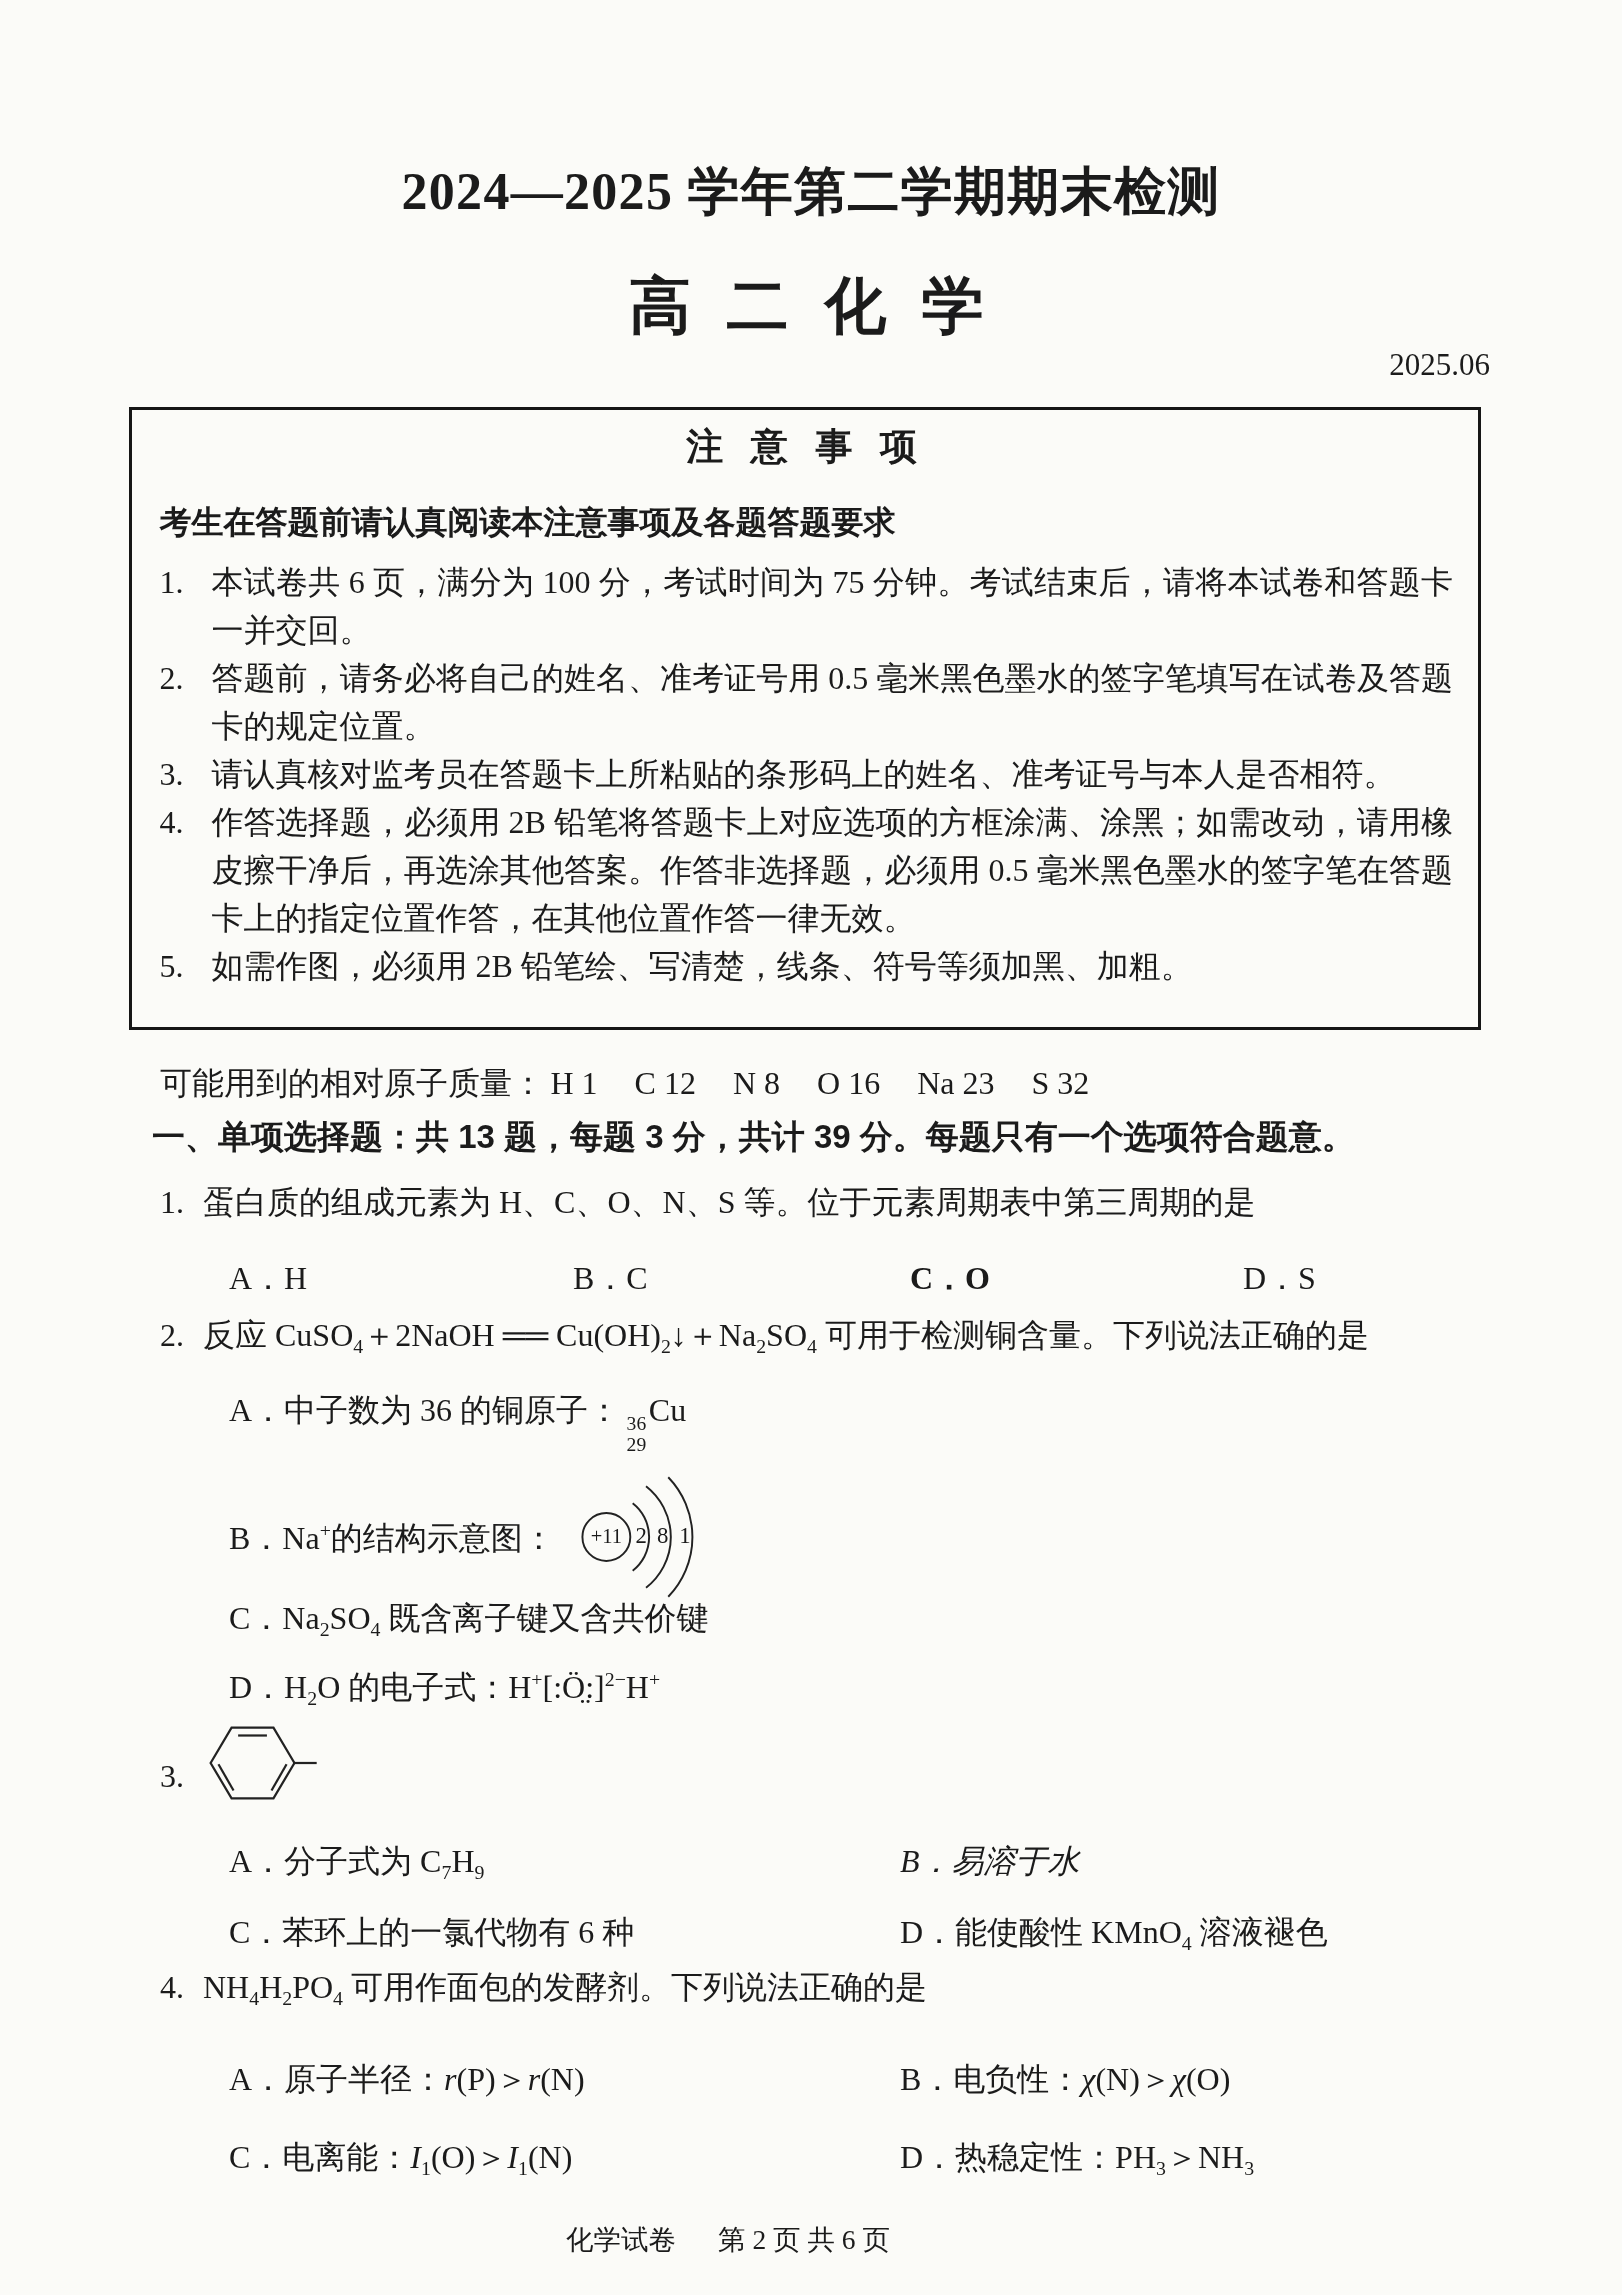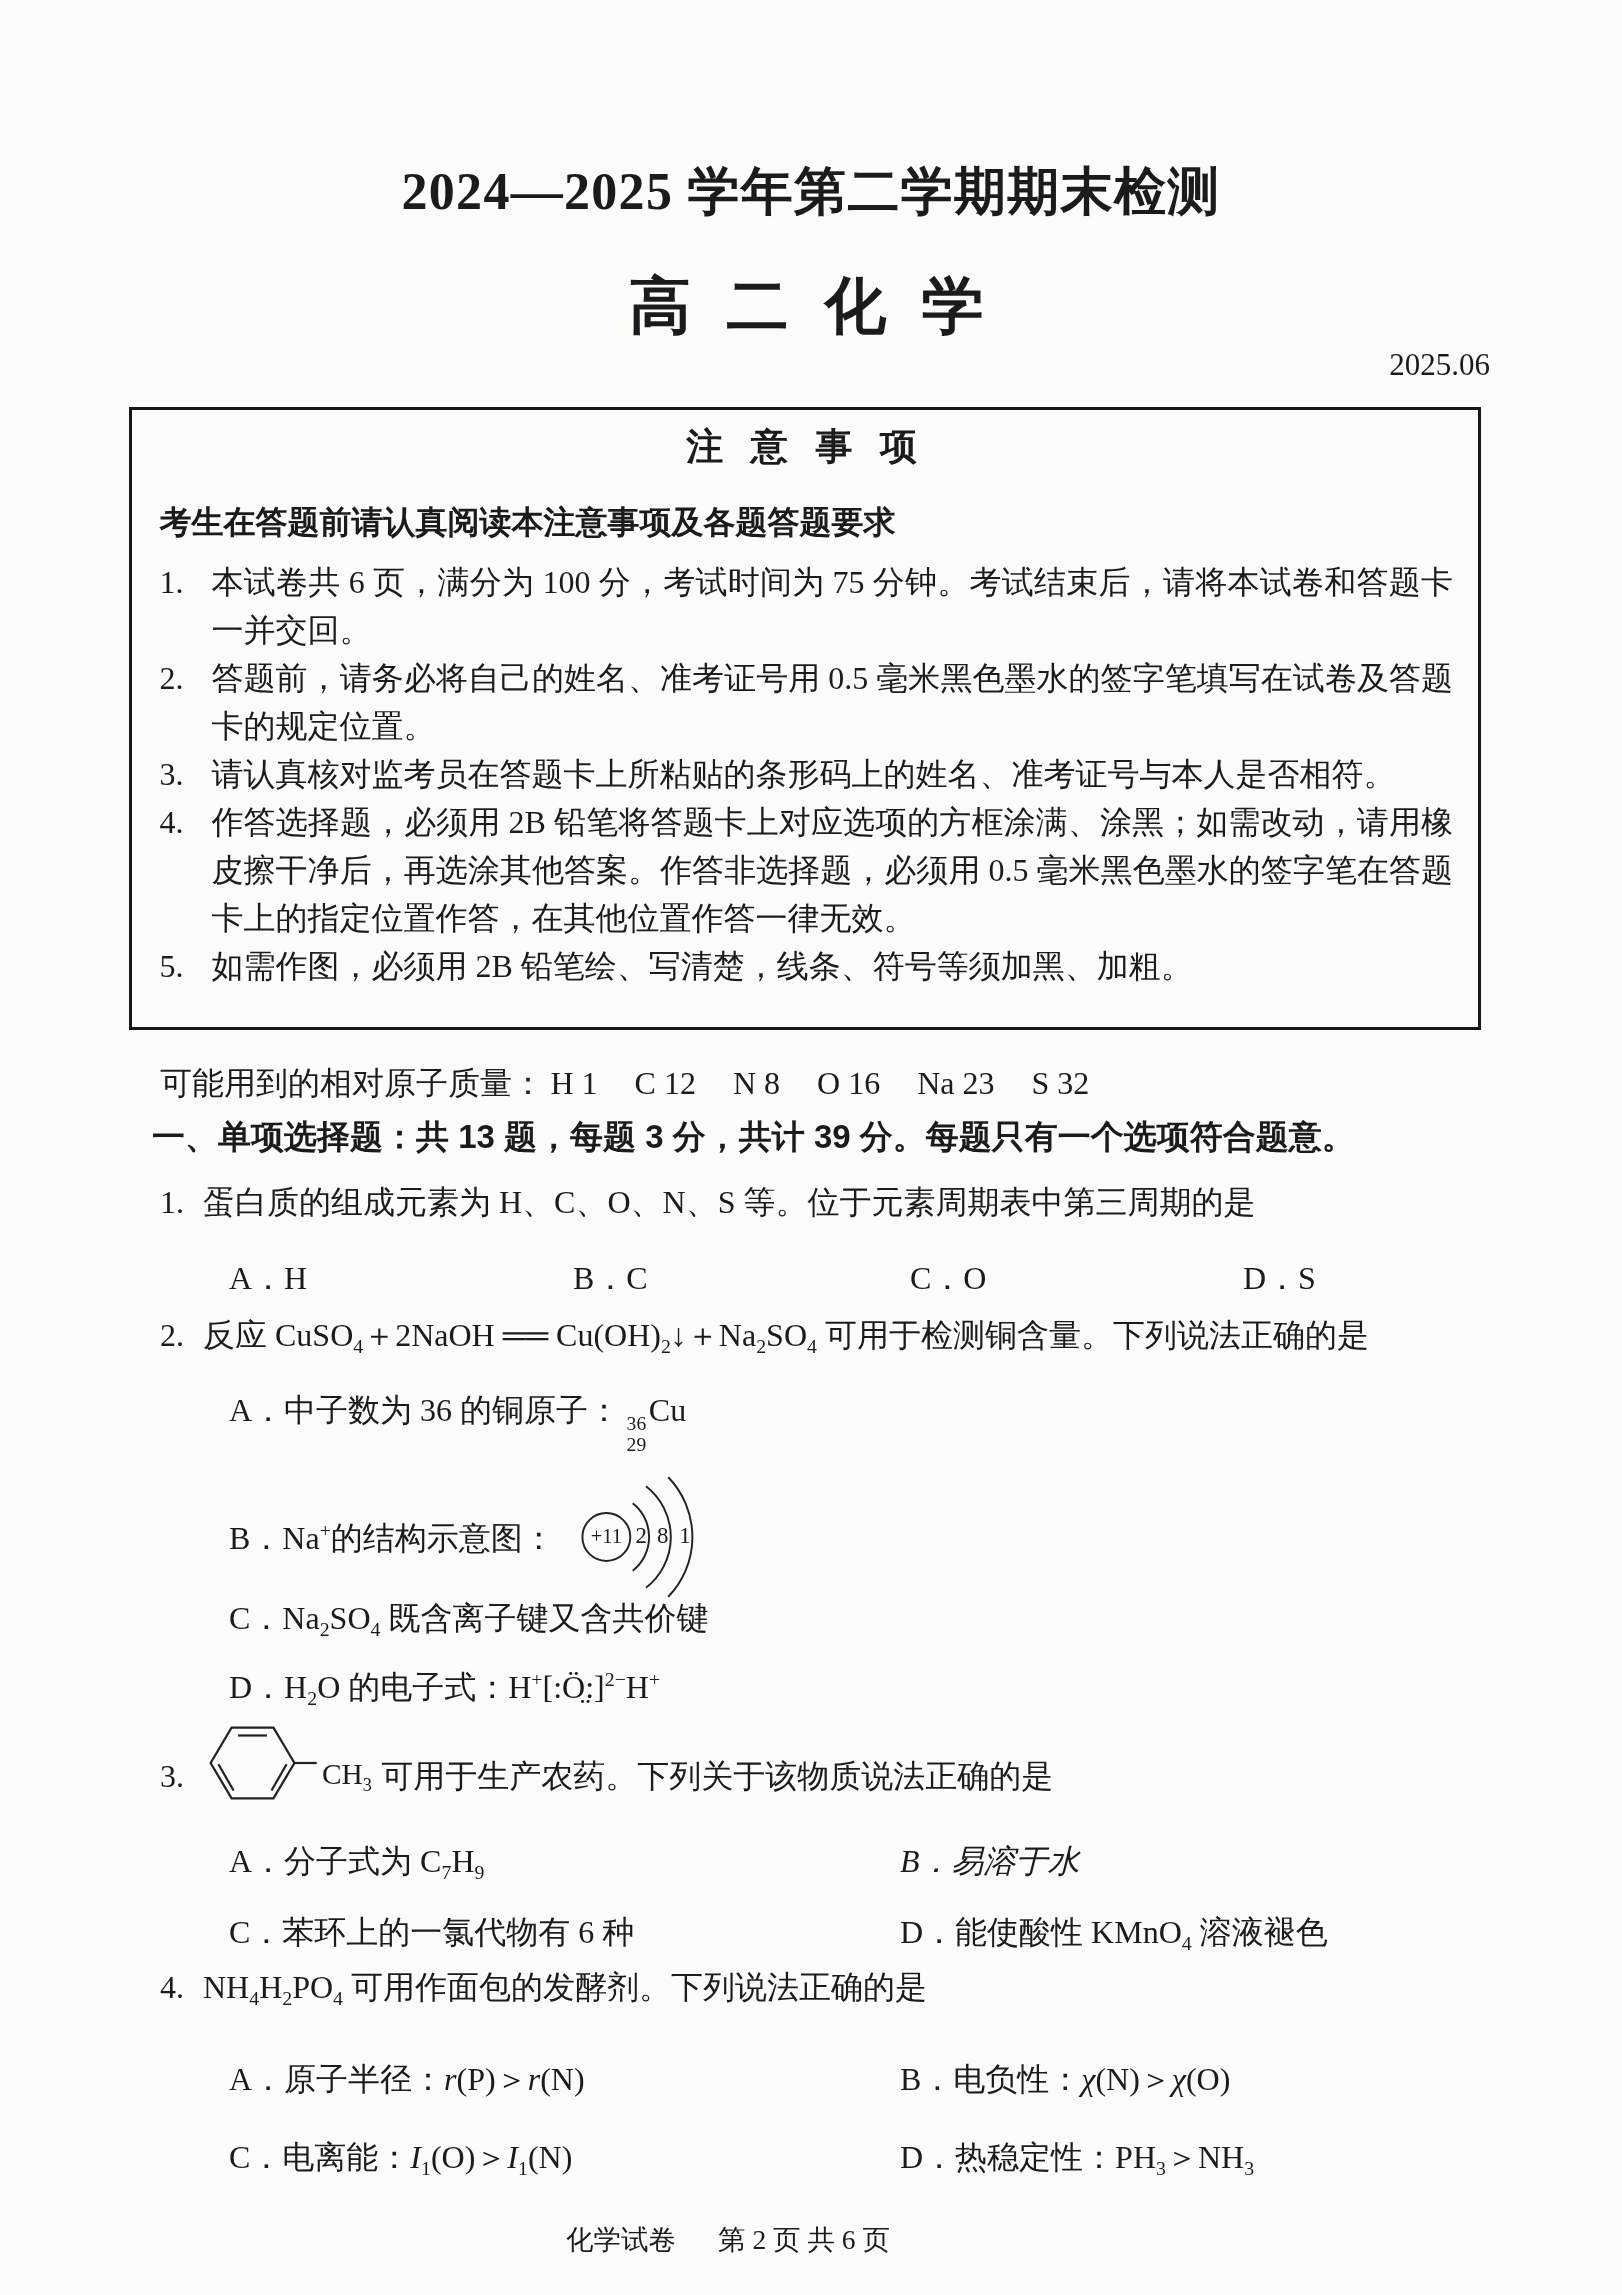--- a/index.html
+++ b/index.html
@@ -104,21 +104,21 @@
   </div>
 
   <div class="abs sec-heading sans">一、单项选择题：共 13 题，每题 3 分，共计 39 分。每题只有一个选项符合题意。</div>
 
   <div class="abs qline" style="left:160px;top:1186px;">
     <span class="qnum">1.</span>
     <span>蛋白质的组成元素为 H、C、O、N、S 等。位于元素周期表中第三周期的是</span>
   </div>
   <div class="abs opt" style="left:229px;top:1262px;">A．H</div>
   <div class="abs opt" style="left:573px;top:1262px;">B．C</div>
-  <div class="abs opt" style="left:910px;top:1262px;">C．O</div>
+  <div class="abs opt" style="left:910px;top:1262px;font-weight:bold;">C．O</div>
   <div class="abs opt" style="left:1243px;top:1262px;">D．S</div>
 
   <div class="abs qline" style="left:160px;top:1319px;">
     <span class="qnum">2.</span>
     <span>反应 CuSO<sub>4</sub>＋2NaOH ══ Cu(OH)<sub>2</sub>↓＋Na<sub>2</sub>SO<sub>4</sub> 可用于检测铜含量。下列说法正确的是</span>
   </div>
   <div class="abs opt" style="left:229px;top:1394px;">
     <span>A．中子数为 36 的铜原子：</span><span class="iso">
         <span>36</span>
         <span>29</span>
@@ -141,24 +141,20 @@
   <div class="abs opt" style="left:229px;top:1670px;">D．H<sub>2</sub>O 的电子式：H<sup>+</sup>[:Ö̤:]<sup>2−</sup>H<sup>+</sup></div>
 
   <div class="abs opt" style="left:160px;top:1760px;">3.</div>
   <svg class="abs" style="left:208px;top:1722px;" width="110" height="82" viewBox="0 0 168 124">
     <polygon class="struct-stroke" points="4,62 36,8 100,8 132,62 100,116 36,116"></polygon>
     <line class="struct-stroke" x1="46" y1="20" x2="90" y2="20"></line>
     <line class="struct-stroke" x1="120" y1="64" x2="97" y2="104"></line>
     <line class="struct-stroke" x1="16" y1="64" x2="39" y2="104"></line>
     <line class="struct-stroke" x1="132" y1="62" x2="166" y2="62"></line>
   </svg>
-  <div class="abs qline" style="left:322px;top:1760px;">
-    <span style="font-size:29.4px;margin-right:9.2px;">CH<sub>3</sub></span>
-    <span>可用于生产农药。下列关于该物质说法正确的是</span>
-  </div>
   <div class="abs opt" style="left:229px;top:1845px;">A．分子式为 C<sub>7</sub>H<sub>9</sub></div>
   <div class="abs opt" style="left:900px;top:1845px;font-style:italic;">B．易溶于水</div>
   <div class="abs opt" style="left:229px;top:1916px;">C．苯环上的一氯代物有 6 种</div>
   <div class="abs opt" style="left:900px;top:1916px;">D．能使酸性 KMnO<sub>4</sub> 溶液褪色</div>
 
   <div class="abs qline" style="left:160px;top:1971px;">
     <span class="qnum">4.</span>
     <span>NH<sub>4</sub>H<sub>2</sub>PO<sub>4</sub> 可用作面包的发酵剂。下列说法正确的是</span>
   </div>
   <div class="abs opt" style="left:229px;top:2063px;">A．原子半径：<i>r</i>(P)＞<i>r</i>(N)</div>

